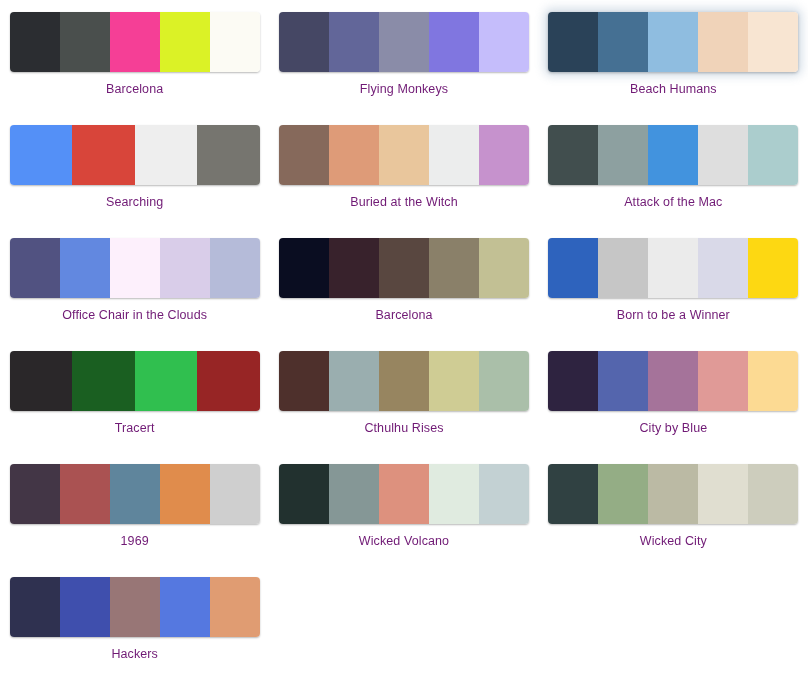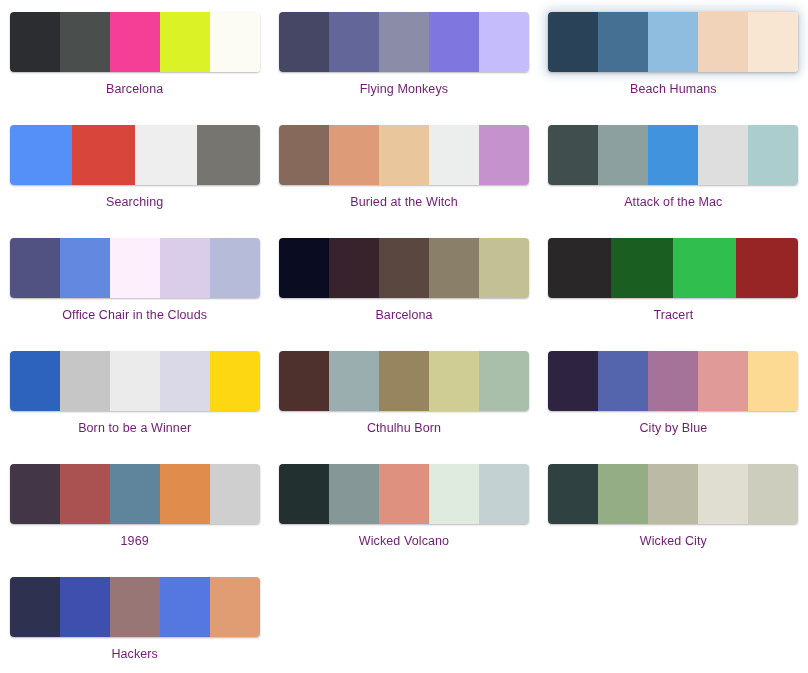--- a/index.html
+++ b/index.html
@@ -131,46 +131,46 @@
         <div class="swatch" title="#0a0d21" style="background-color: rgb(10, 13, 33);"></div>
         <div class="swatch" title="#38222c" style="background-color: rgb(56, 34, 44);"></div>
         <div class="swatch" title="#594740" style="background-color: rgb(89, 71, 64);"></div>
         <div class="swatch" title="#8a8069" style="background-color: rgb(138, 128, 105);"></div>
         <div class="swatch" title="#c2c094" style="background-color: rgb(194, 192, 148);"></div>
       </div>
       <div class="palette-label">Barcelona</div>
     </div>
     <div class="palette-card">
       <div class="swatch-strip">
-        <div class="swatch" title="#2a2729" style="background-color: rgb(42, 39, 41);"></div>
-        <div class="swatch" title="#1a5f21" style="background-color: rgb(26, 95, 33);"></div>
-        <div class="swatch" title="#30bf4f" style="background-color: rgb(48, 191, 79);"></div>
-        <div class="swatch" title="#972525" style="background-color: rgb(151, 37, 37);"></div>
-      </div>
-      <div class="palette-label">Tracert</div>
-    </div>
-    <div class="palette-card">
-      <div class="swatch-strip">
         <div class="swatch" title="#2e63bd" style="background-color: rgb(46, 99, 189);"></div>
         <div class="swatch" title="#c6c6c6" style="background-color: rgb(198, 198, 198);"></div>
         <div class="swatch" title="#ebebeb" style="background-color: rgb(235, 235, 235);"></div>
         <div class="swatch" title="#d9d9e8" style="background-color: rgb(217, 217, 232);"></div>
         <div class="swatch" title="#fdd812" style="background-color: rgb(253, 216, 18);"></div>
       </div>
       <div class="palette-label">Born to be a Winner</div>
     </div>
     <div class="palette-card">
       <div class="swatch-strip">
+        <div class="swatch" title="#2a2729" style="background-color: rgb(42, 39, 41);"></div>
+        <div class="swatch" title="#1a5f21" style="background-color: rgb(26, 95, 33);"></div>
+        <div class="swatch" title="#30bf4f" style="background-color: rgb(48, 191, 79);"></div>
+        <div class="swatch" title="#972525" style="background-color: rgb(151, 37, 37);"></div>
+      </div>
+      <div class="palette-label">Tracert</div>
+    </div>
+    <div class="palette-card">
+      <div class="swatch-strip">
         <div class="swatch" title="#4e302c" style="background-color: rgb(78, 48, 44);"></div>
         <div class="swatch" title="#9aaeaf" style="background-color: rgb(154, 174, 175);"></div>
         <div class="swatch" title="#978560" style="background-color: rgb(151, 133, 96);"></div>
         <div class="swatch" title="#cfcc94" style="background-color: rgb(207, 204, 148);"></div>
         <div class="swatch" title="#aabfa9" style="background-color: rgb(170, 191, 169);"></div>
       </div>
-      <div class="palette-label">Cthulhu Born</div>
+      <div class="palette-label">Cthulhu Rises</div>
     </div>
     <div class="palette-card">
       <div class="swatch-strip">
         <div class="swatch" title="#2e2340" style="background-color: rgb(46, 35, 64);"></div>
         <div class="swatch" title="#5465ad" style="background-color: rgb(84, 101, 173);"></div>
         <div class="swatch" title="#a5739a" style="background-color: rgb(165, 115, 154);"></div>
         <div class="swatch" title="#e09a97" style="background-color: rgb(224, 154, 151);"></div>
         <div class="swatch" title="#fcda93" style="background-color: rgb(252, 218, 147);"></div>
       </div>
       <div class="palette-label">City by Blue</div>

